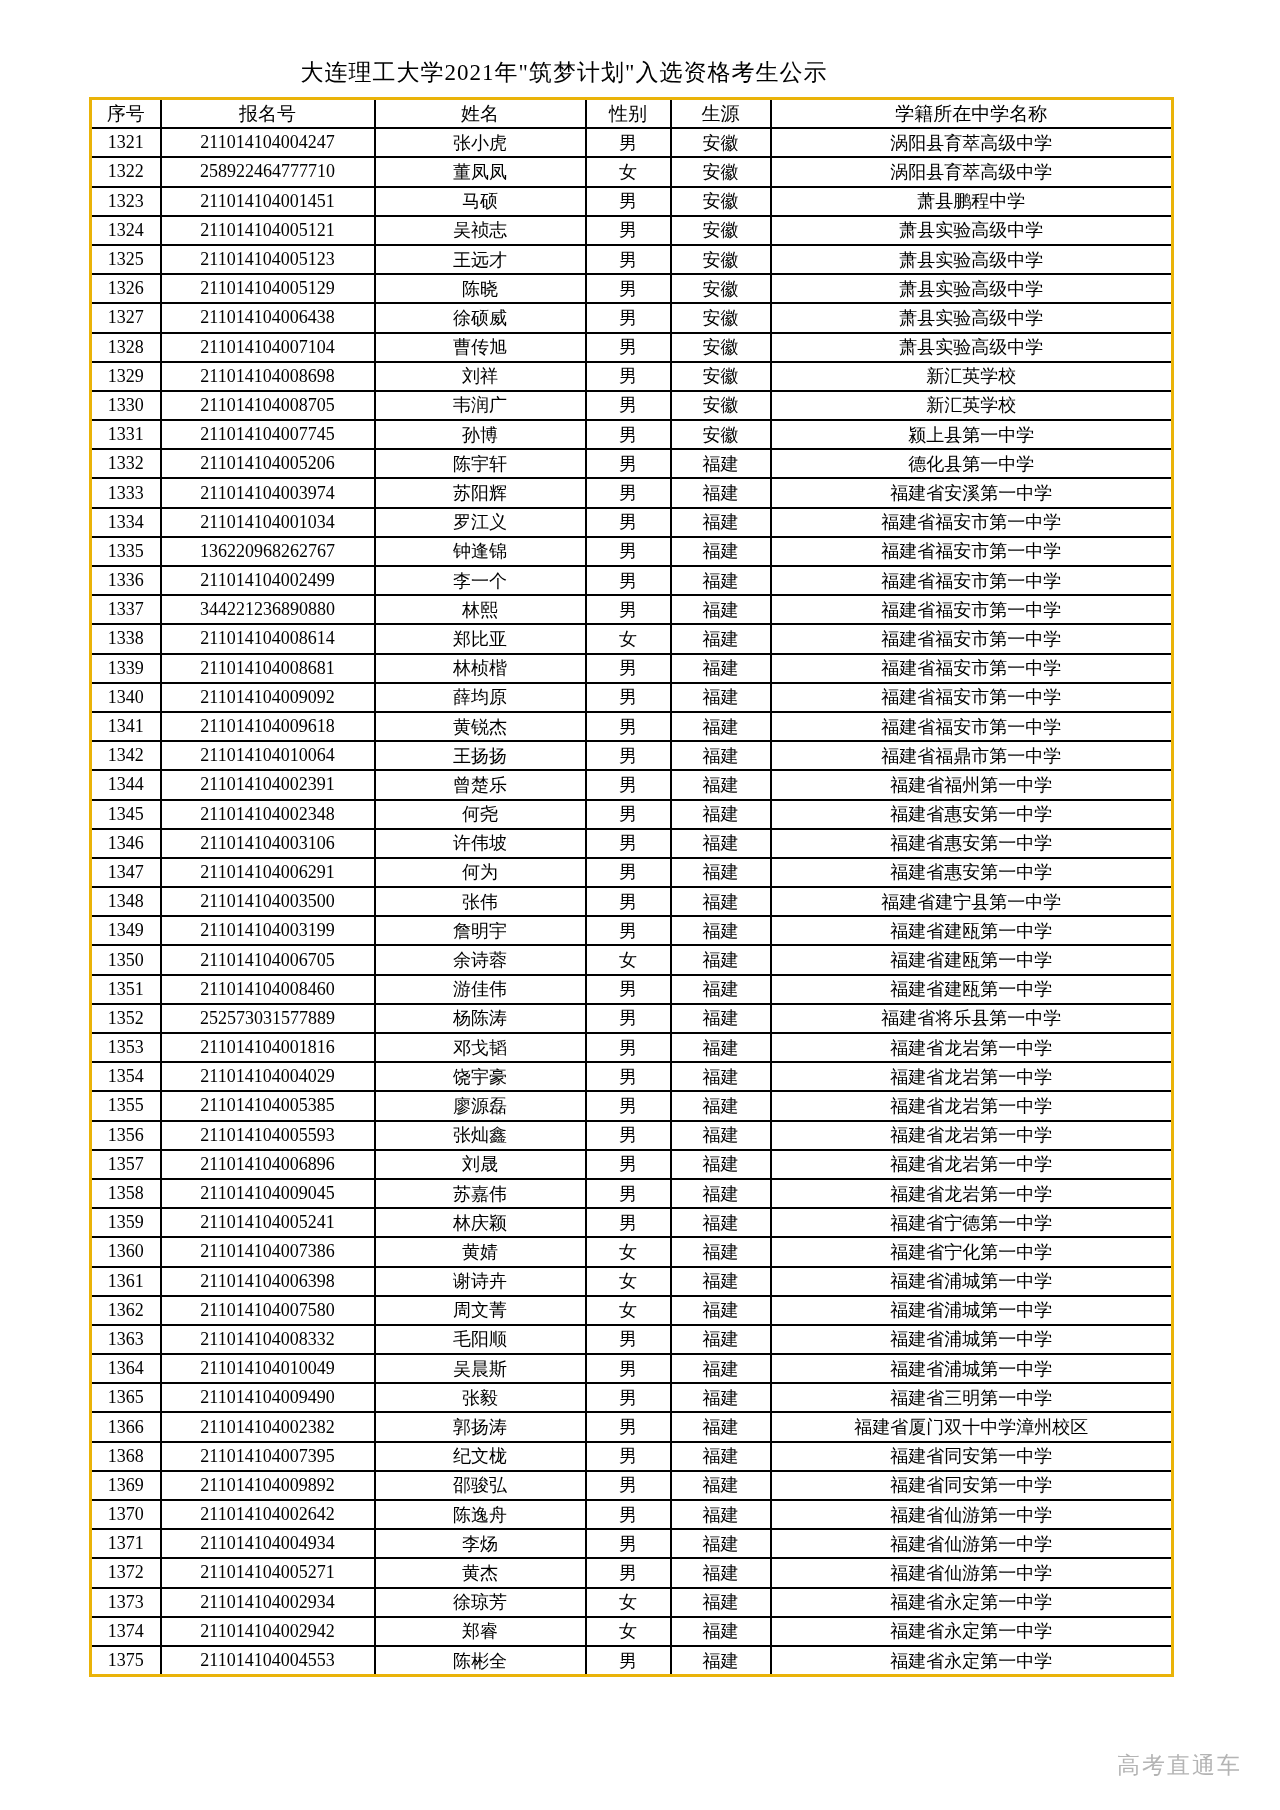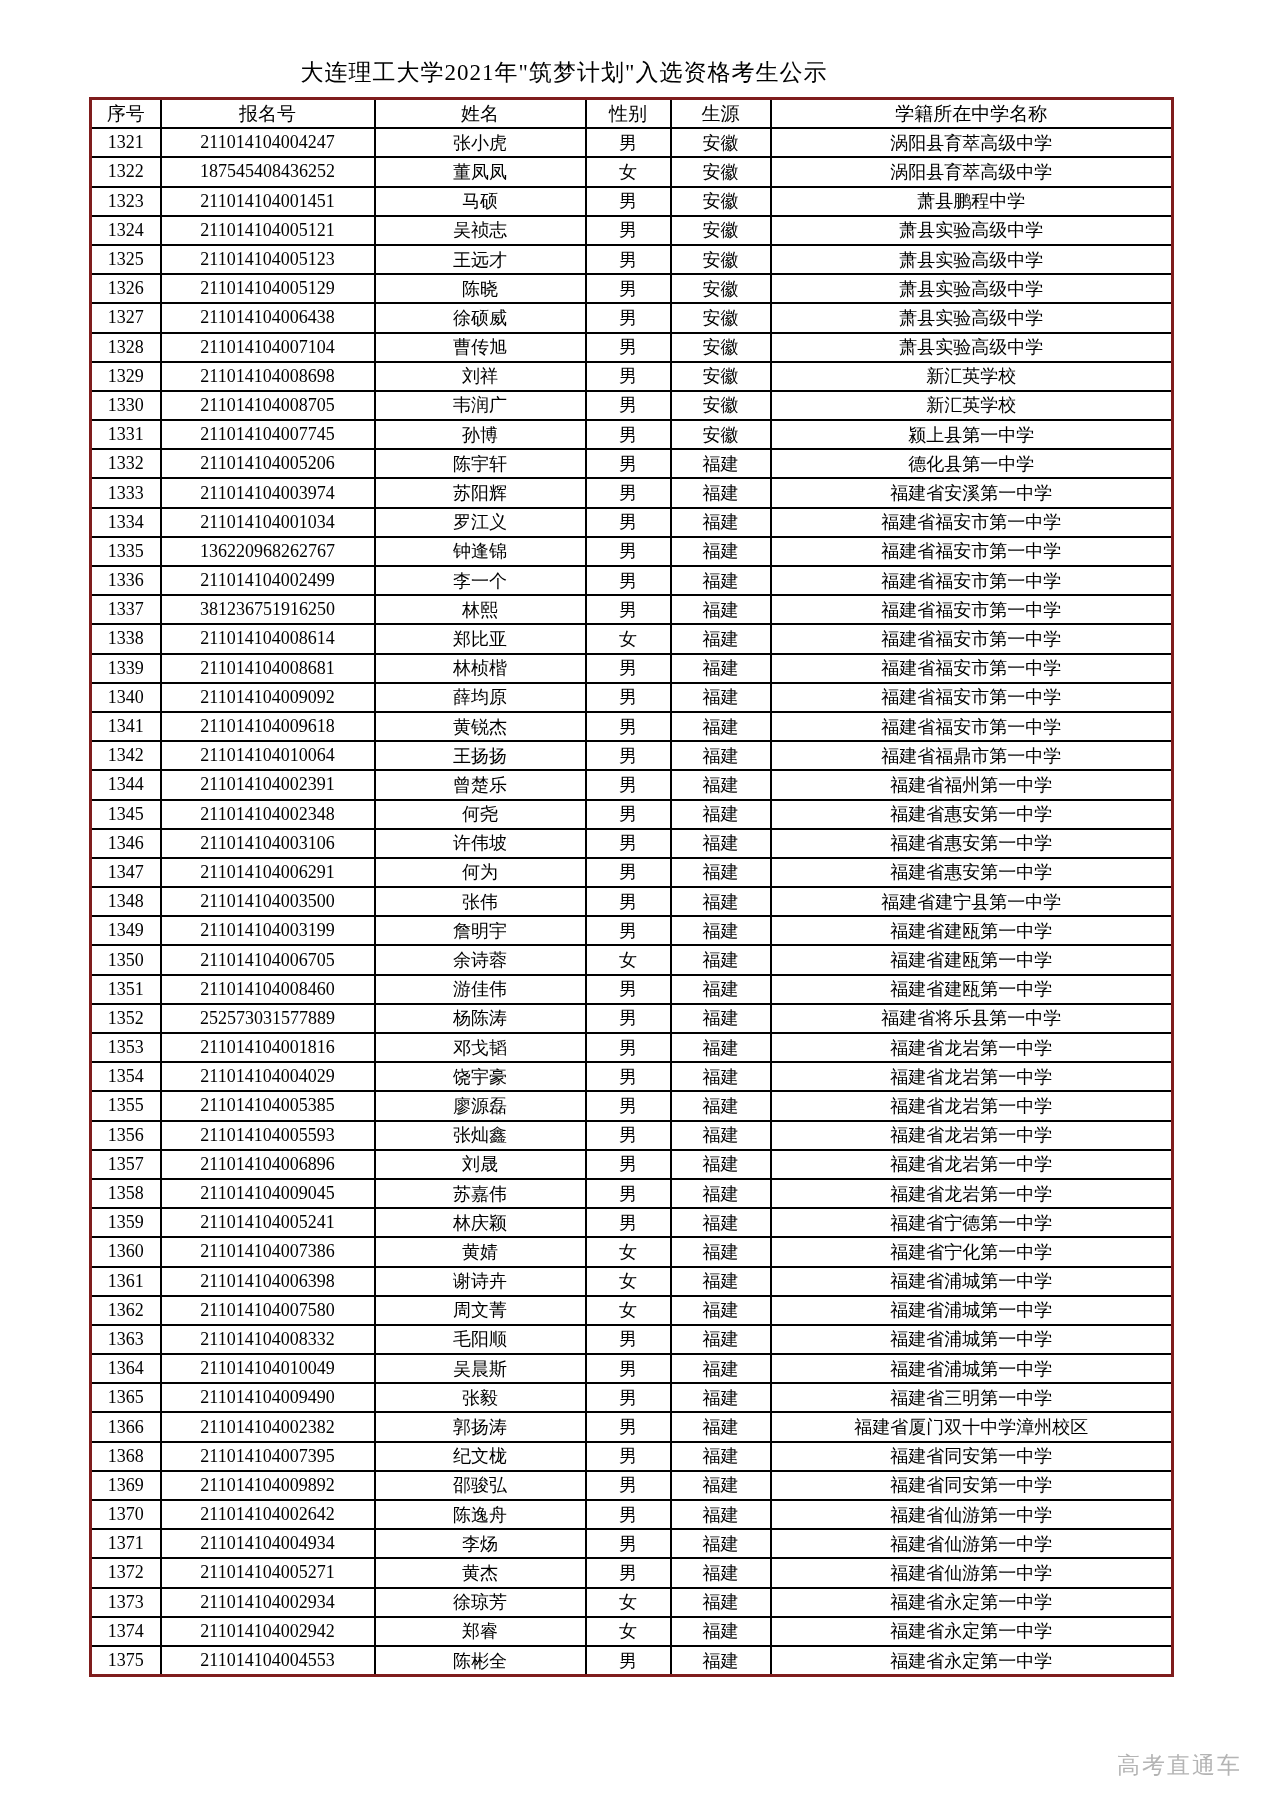--- a/index.html
+++ b/index.html
@@ -29,21 +29,21 @@
     font-size: 23px;
     letter-spacing: 1px;
     white-space: nowrap;
   }
   table.roster {
     position: absolute;
     top: 97px;
     left: 89px;
     border-collapse: collapse;
     table-layout: fixed;
-    border: 3px solid #7f1d1d;
+    border: 3px solid #eab308;
   }
   table.roster th, table.roster td {
     border: 2px solid #000;
     height: 27.2px;
     padding: 0 2px;
     text-align: center;
     vertical-align: middle;
     font-size: 18px;
     font-weight: normal;
     white-space: nowrap;
@@ -98,21 +98,21 @@
         <tr>
           <td>1321</td>
           <td>211014104004247</td>
           <td>张小虎</td>
           <td>男</td>
           <td>安徽</td>
           <td>涡阳县育萃高级中学</td>
         </tr>
         <tr>
           <td>1322</td>
-          <td>187545408436252</td>
+          <td>258922464777710</td>
           <td>董凤凤</td>
           <td>女</td>
           <td>安徽</td>
           <td>涡阳县育萃高级中学</td>
         </tr>
         <tr>
           <td>1323</td>
           <td>211014104001451</td>
           <td>马硕</td>
           <td>男</td>
@@ -218,21 +218,21 @@
         <tr>
           <td>1336</td>
           <td>211014104002499</td>
           <td>李一个</td>
           <td>男</td>
           <td>福建</td>
           <td>福建省福安市第一中学</td>
         </tr>
         <tr>
           <td>1337</td>
-          <td>381236751916250</td>
+          <td>344221236890880</td>
           <td>林熙</td>
           <td>男</td>
           <td>福建</td>
           <td>福建省福安市第一中学</td>
         </tr>
         <tr>
           <td>1338</td>
           <td>211014104008614</td>
           <td>郑比亚</td>
           <td>女</td>

